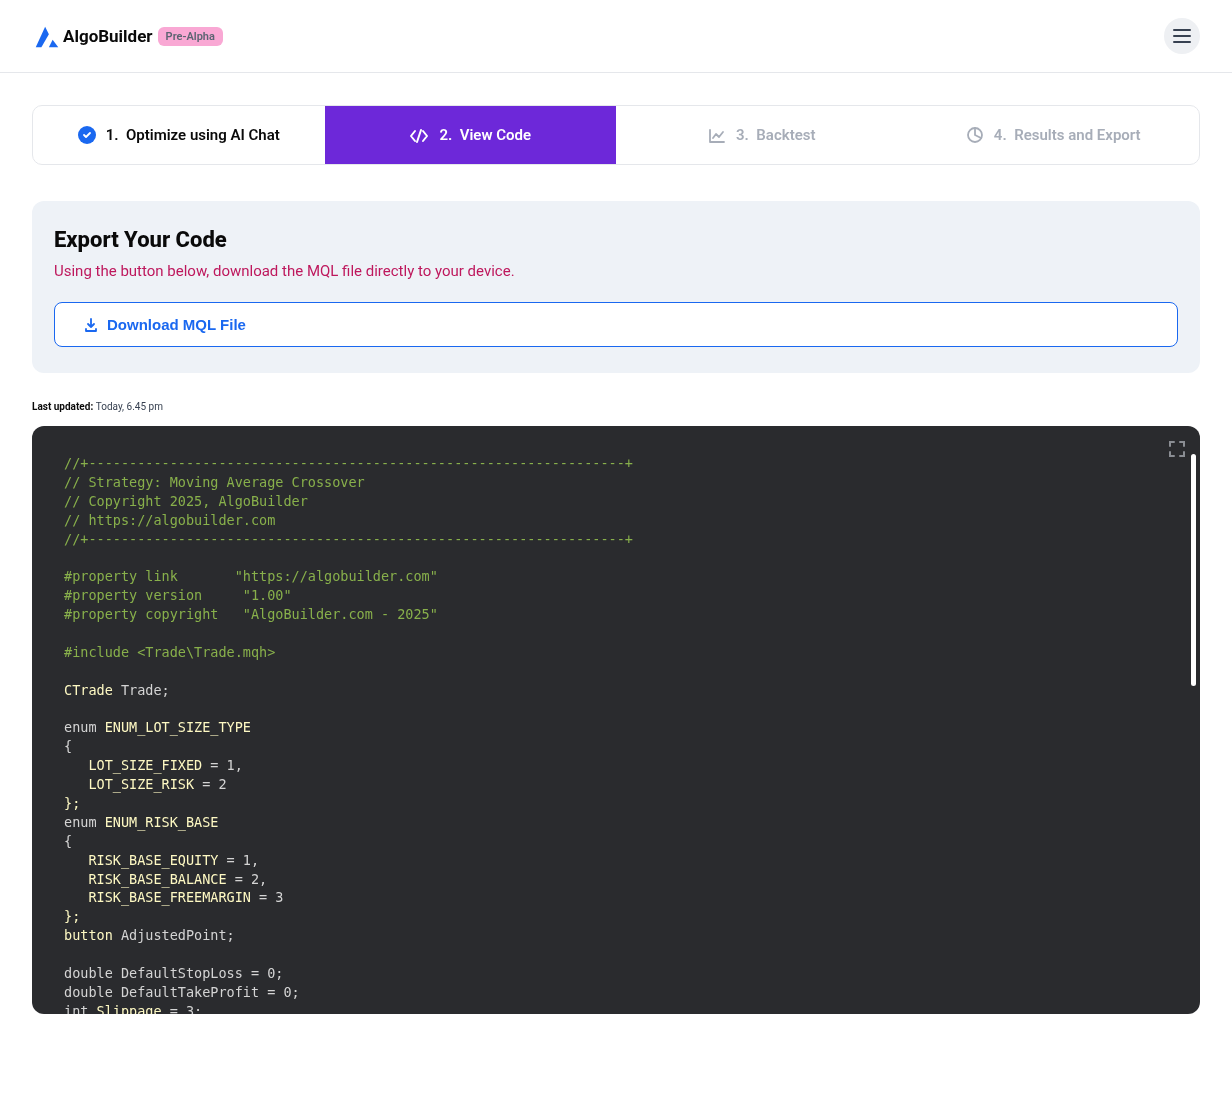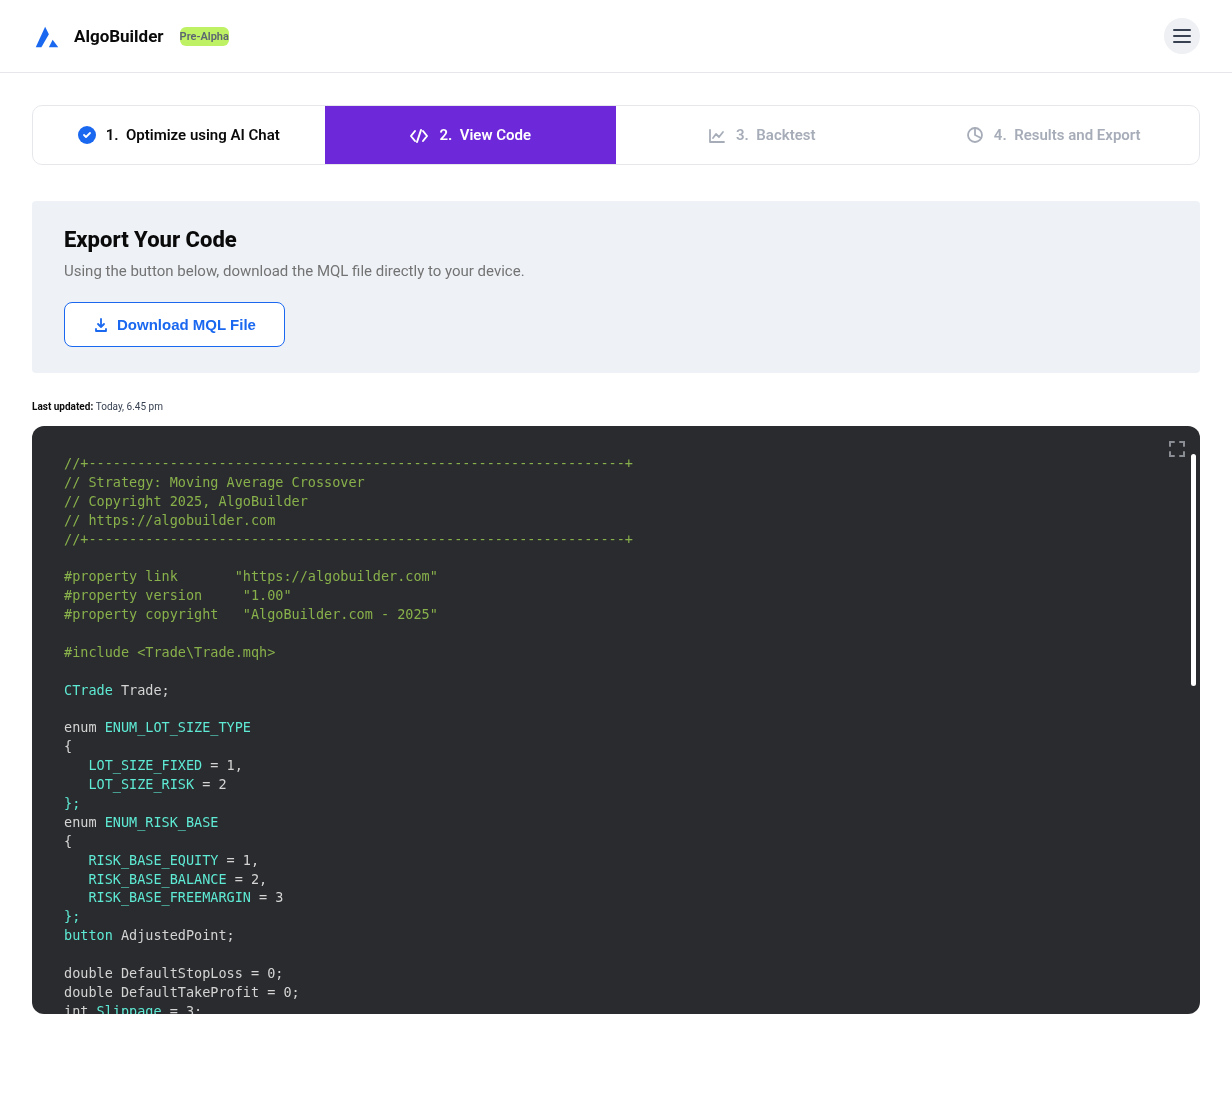--- a/index.html
+++ b/index.html
@@ -19,37 +19,37 @@
     .header {
       display: flex;
       align-items: center;
       justify-content: space-between;
       padding: 18px 32px;
       border-bottom: 1px solid #e5e7eb;
     }
     .brand {
       display: flex;
       align-items: center;
-      gap: 12px;
+      gap: 1px;
     }
     .logo-svg {
       width: 30px;
       height: 30px;
     }
     .brand-name {
       font-weight: 700;
       font-size: 17px;
       color: #0a0a0a;
     }
     .badge {
-      background: #bef264;
+      background: #f9a8d4;
       color: #5b6472;
       font-size: 11px;
       font-weight: 600;
-      padding: 3px 0;
+      padding: 3px 8px;
       border-radius: 6px;
       margin-left: 4px;
     }
     .menu-btn {
       width: 36px;
       height: 36px;
       border-radius: 50%;
       background: #eef0f3;
       display: flex;
       align-items: center;
@@ -95,37 +95,38 @@
       display: flex;
       align-items: center;
       justify-content: center;
     }
     .step-icon {
       display: flex;
       align-items: center;
     }
     .export-box {
       background: #eef2f7;
-      border-radius: 4px;
-      padding: 26px 32px;
+      border-radius: 12px;
+      padding: 26px 22px;
       margin-top: 36px;
     }
     .export-title {
       font-size: 22px;
       font-weight: 800;
       margin-bottom: 10px;
     }
     .export-desc {
       font-size: 15px;
-      color: #737373;
+      color: #be185d;
       margin-bottom: 22px;
     }
     .btn-row {
       display: flex;
       gap: 16px;
+      flex-direction: column;
     }
     .btn {
       padding: 13px 28px;
       border-radius: 8px;
       font-size: 15px;
       font-weight: 600;
       cursor: pointer;
       display: flex;
       align-items: center;
       gap: 8px;
@@ -177,21 +178,21 @@
     .scrollbar-track {
       position: absolute;
       right: 4px;
       top: 28px;
       width: 5px;
       height: 232px;
       background: #fff;
       border-radius: 3px;
     }
     .c-comment { color: #88b04b; }
-    .c-type { color: #5eead4; }
+    .c-type { color: #fef9c3; }
     .c-plain { color: #d4d4d4; }
   </style>
 </head>
 <body>
 
 <div class="header">
   <div class="brand">
     <svg class="logo-svg" viewBox="0 0 32 32">
       <path d="M4 28 L14 6 L18 14 L10 28 Z" fill="#1a68f0"></path>
       <path d="M18 28 L22 20 L28 28 Z" fill="#1a68f0"></path>

